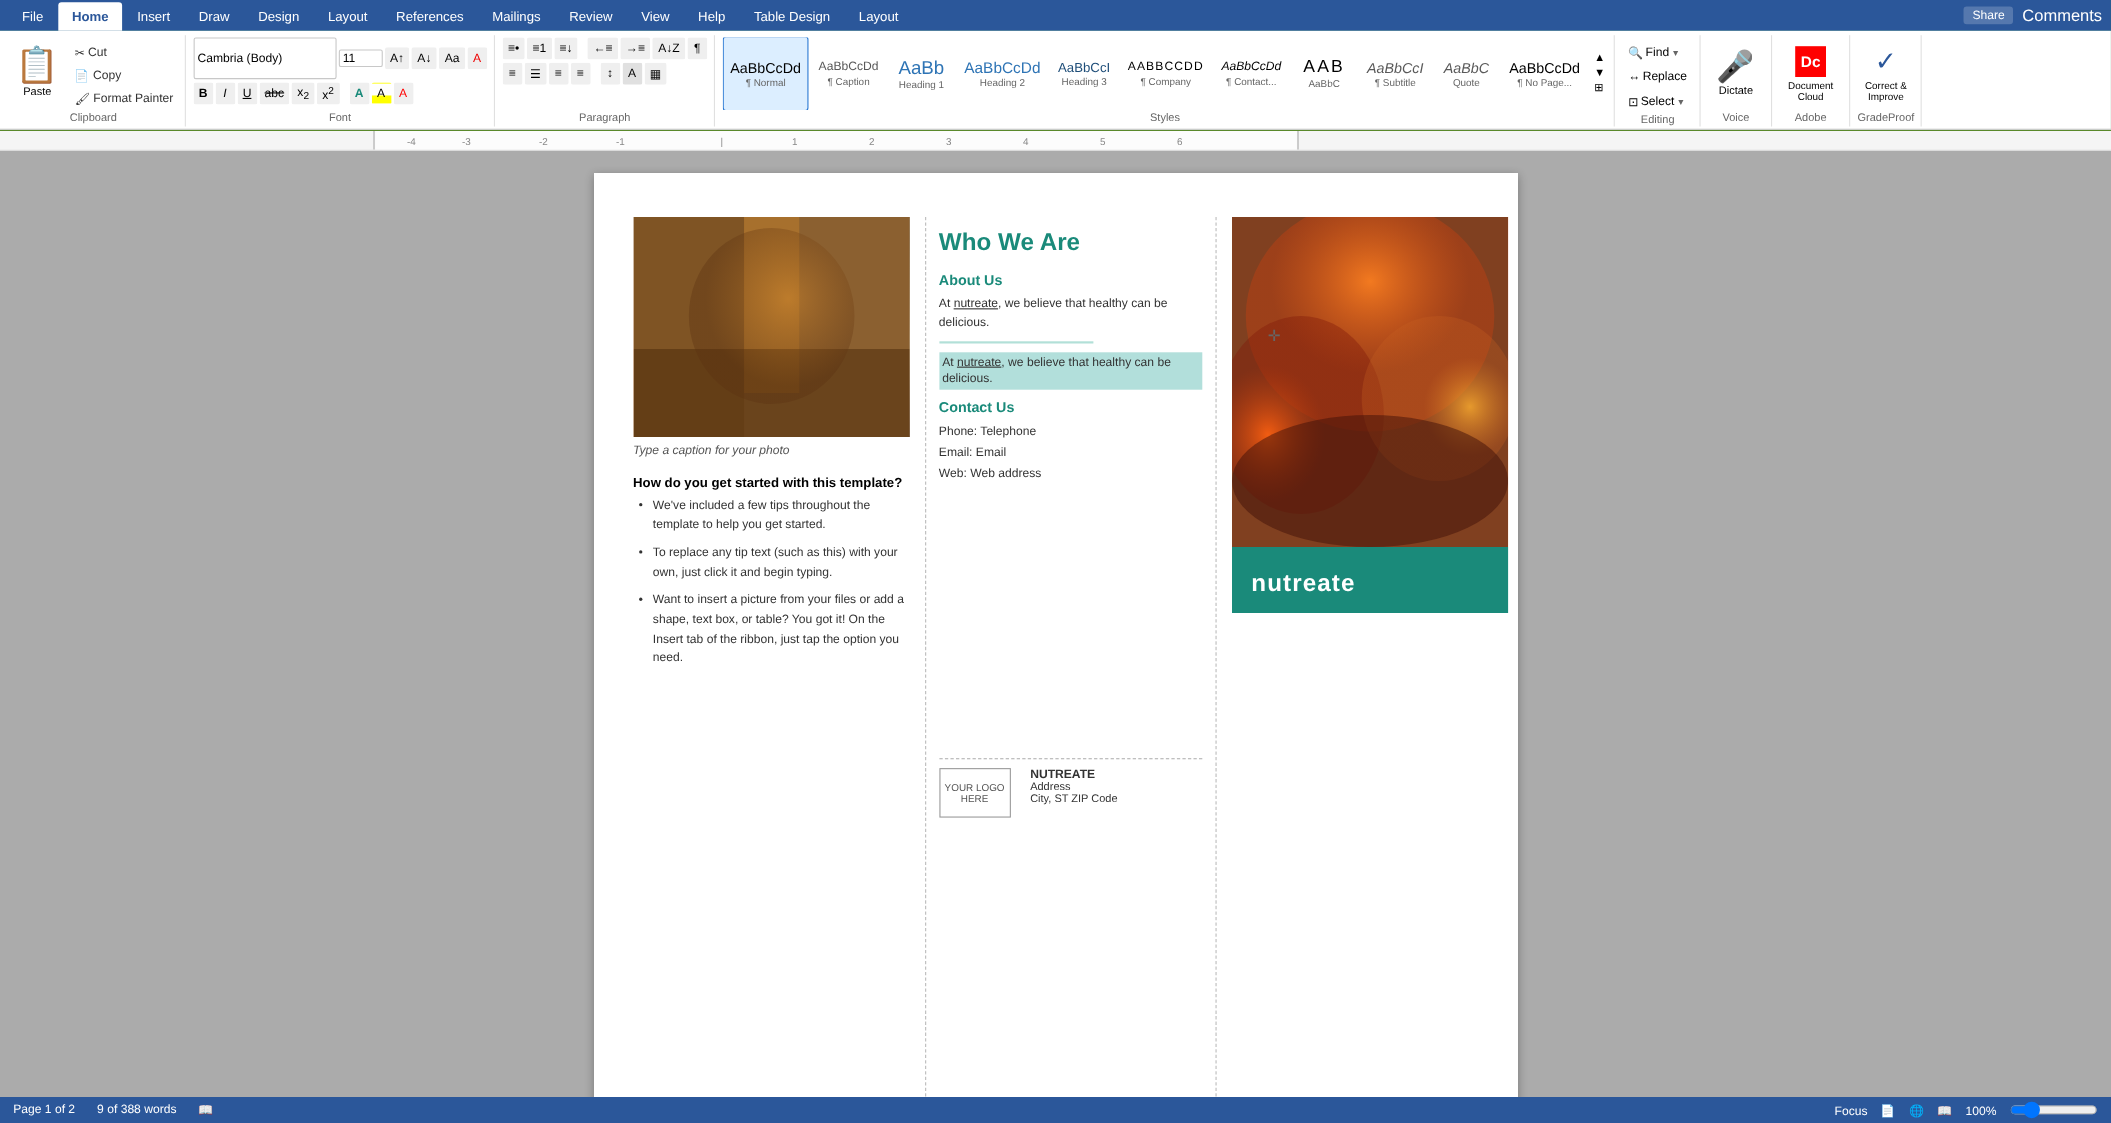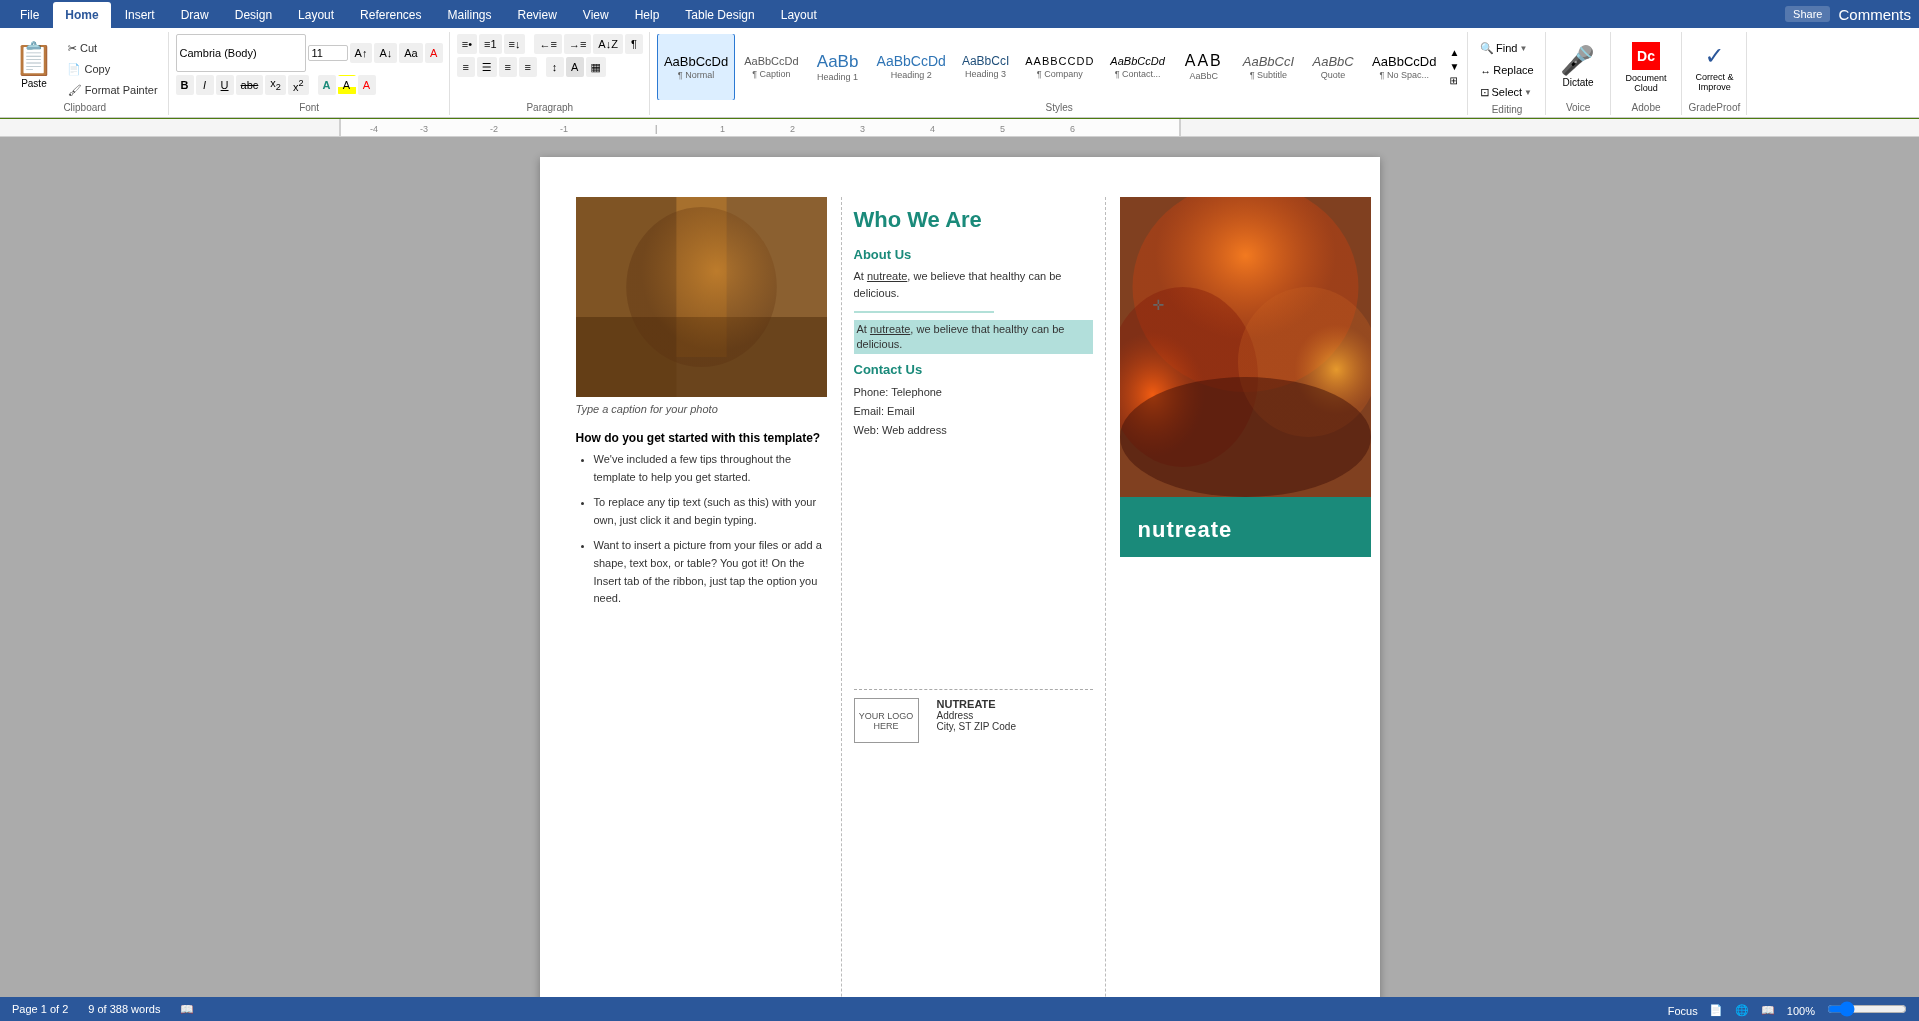--- a/index.html
+++ b/index.html
@@ -644,21 +644,21 @@
         <div class="style-item">
           <span class="style-preview subtitle">AaBbCcI</span>
           <span class="style-label">¶ Subtitle</span>
         </div>
         <div class="style-item">
           <span class="style-preview quote">AaBbC</span>
           <span class="style-label">Quote</span>
         </div>
         <div class="style-item">
           <span class="style-preview nospace">AaBbCcDd</span>
-          <span class="style-label">¶ No Spac...</span>
+          <span class="style-label">¶ No Page...</span>
         </div>
         <div class="styles-scroll-btn" style="display:flex;flex-direction:column;justify-content:center;margin-left:2px;">
           <span style="font-size:10px;line-height:1.2;">▲</span>
           <span style="font-size:10px;line-height:1.2;">▼</span>
           <span style="font-size:10px;line-height:1.2;">⊞</span>
         </div>
       </div>
       <div class="ribbon-group-label">Styles</div>
     </div>
 

